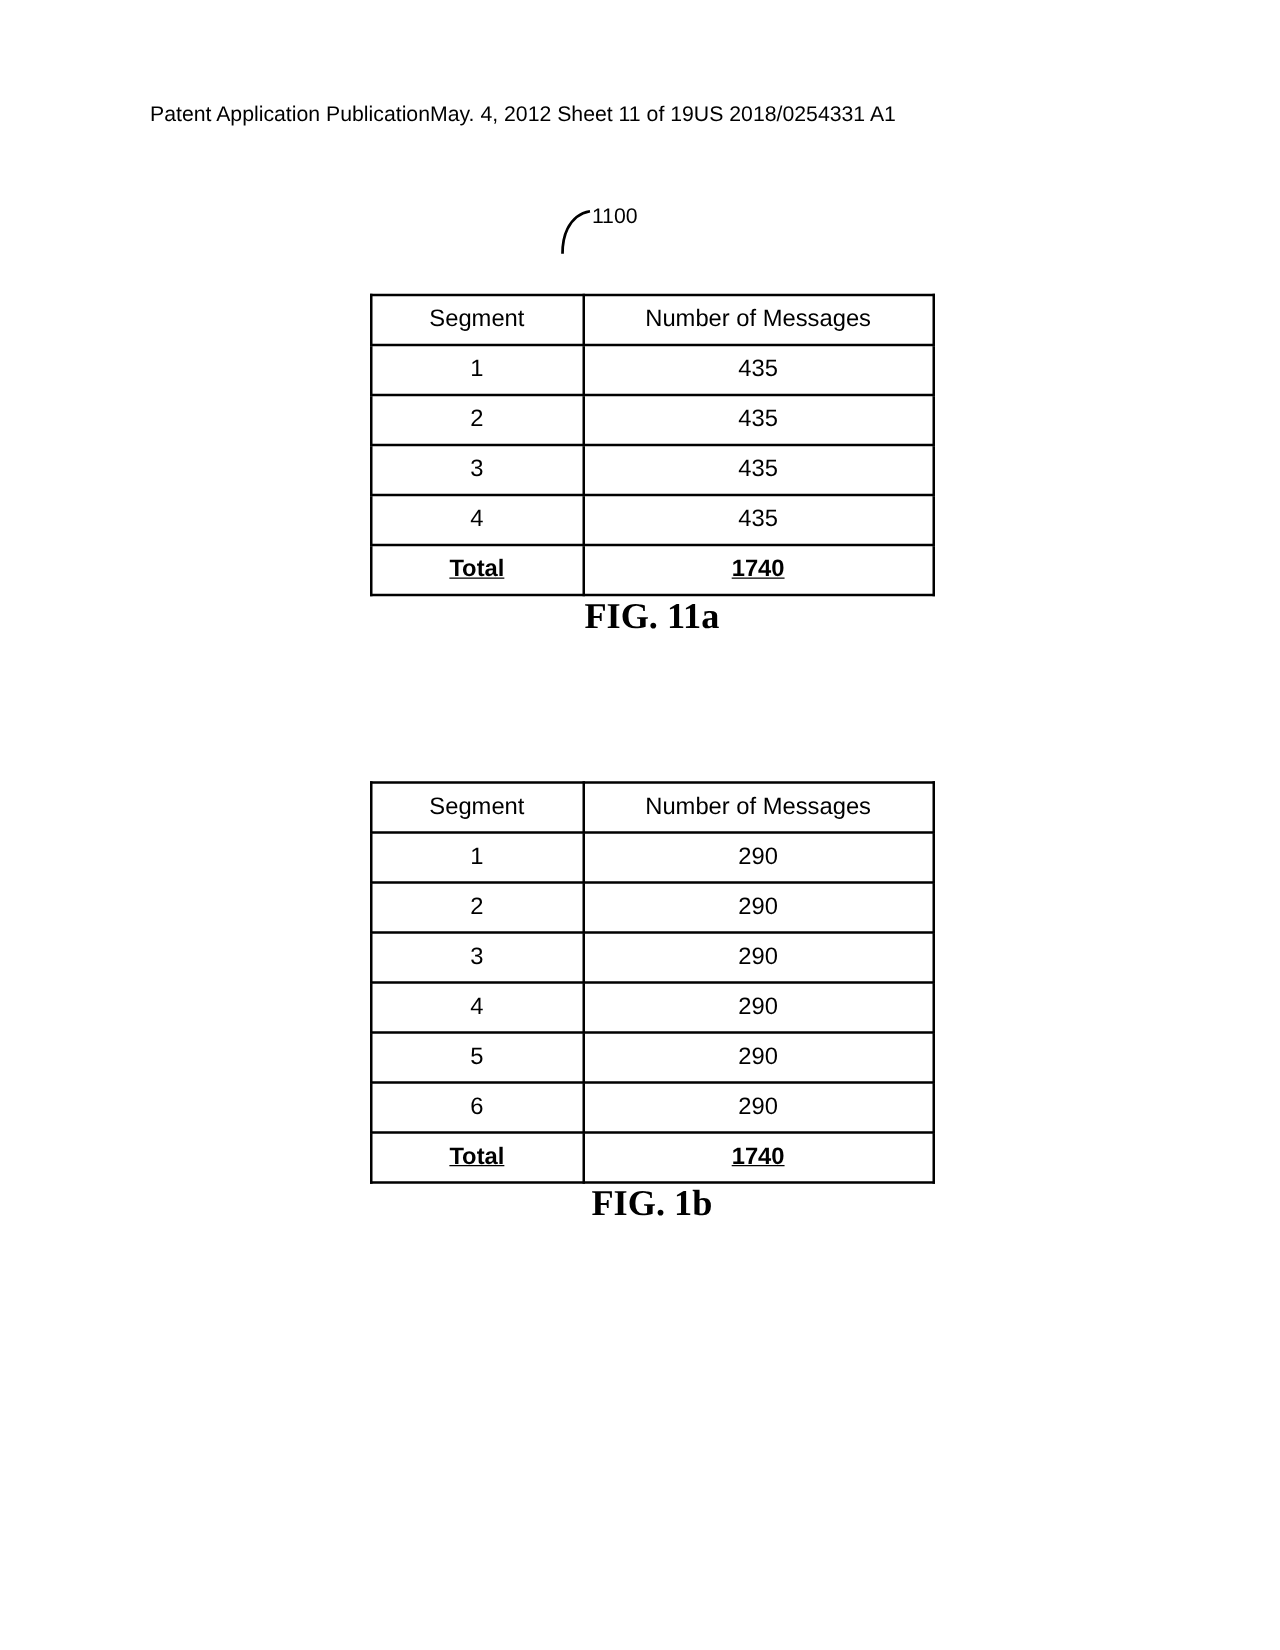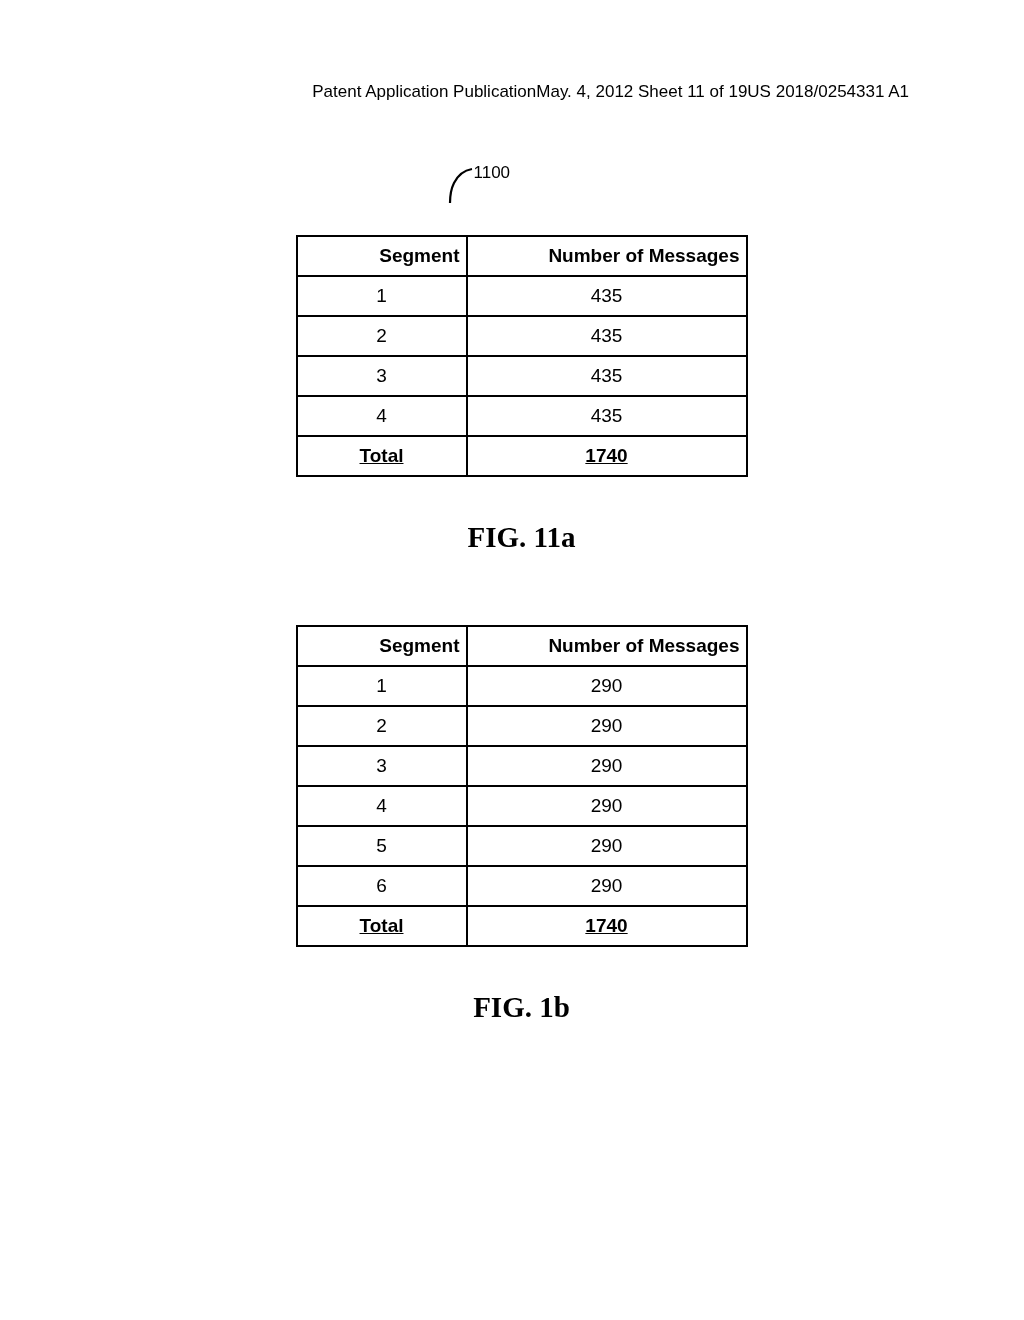--- a/index.html
+++ b/index.html
@@ -15,21 +15,21 @@
       color: #000;
       position: relative;
     }
     .header {
       position: absolute;
       top: 82px;
       left: 0;
       width: 100%;
       padding: 0 115px 0 120px;
       display: flex;
-      justify-content: flex-end;
+      justify-content: flex-start;
       font-size: 17px;
     }
     .figure-block {
       position: absolute;
       width: 100%;
       display: flex;
       flex-direction: column;
       align-items: center;
       padding-left: 19px;
     }
@@ -68,42 +68,40 @@
       width: 450px;
       table-layout: fixed;
     }
     .data-table th, .data-table td {
       border: 2px solid #000;
       text-align: center;
       padding: 8px 6px;
       font-size: 19px;
     }
     .data-table th {
-      font-weight: bold;
+      font-weight: normal;
       font-family: Arial, sans-serif;
-      text-align: right;
     }
     .data-table td {
       font-family: Arial, sans-serif;
     }
     .data-table .col-segment {
       width: 170px;
     }
     .data-table .col-messages {
       width: 280px;
     }
     .data-table .total-row td {
       font-weight: bold;
       text-decoration: underline;
     }
     .fig-caption {
       font-family: 'Times New Roman', Times, serif;
       font-weight: bold;
       font-size: 29px;
-      margin-top: 44px;
     }
   </style>
 </head>
 <body>
 
 <div class="header">
   <span>Patent Application Publication</span>
   <span>May. 4, 2012   Sheet 11 of 19</span>
   <span>US 2018/0254331 A1</span>
 </div>

